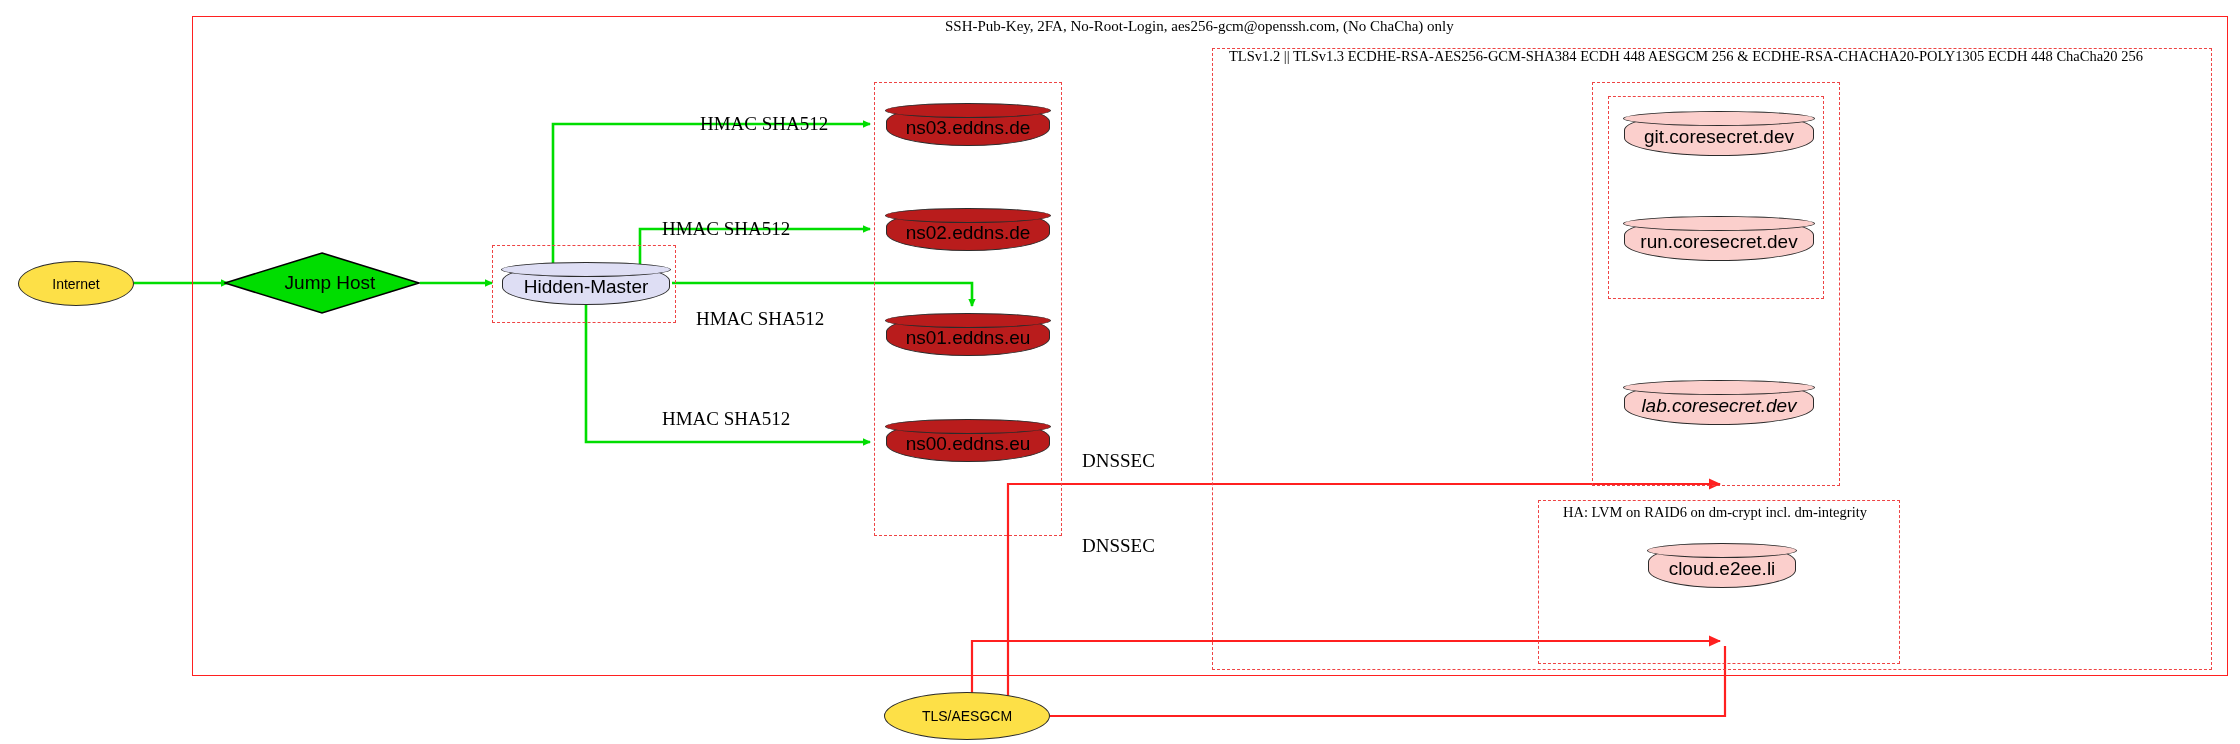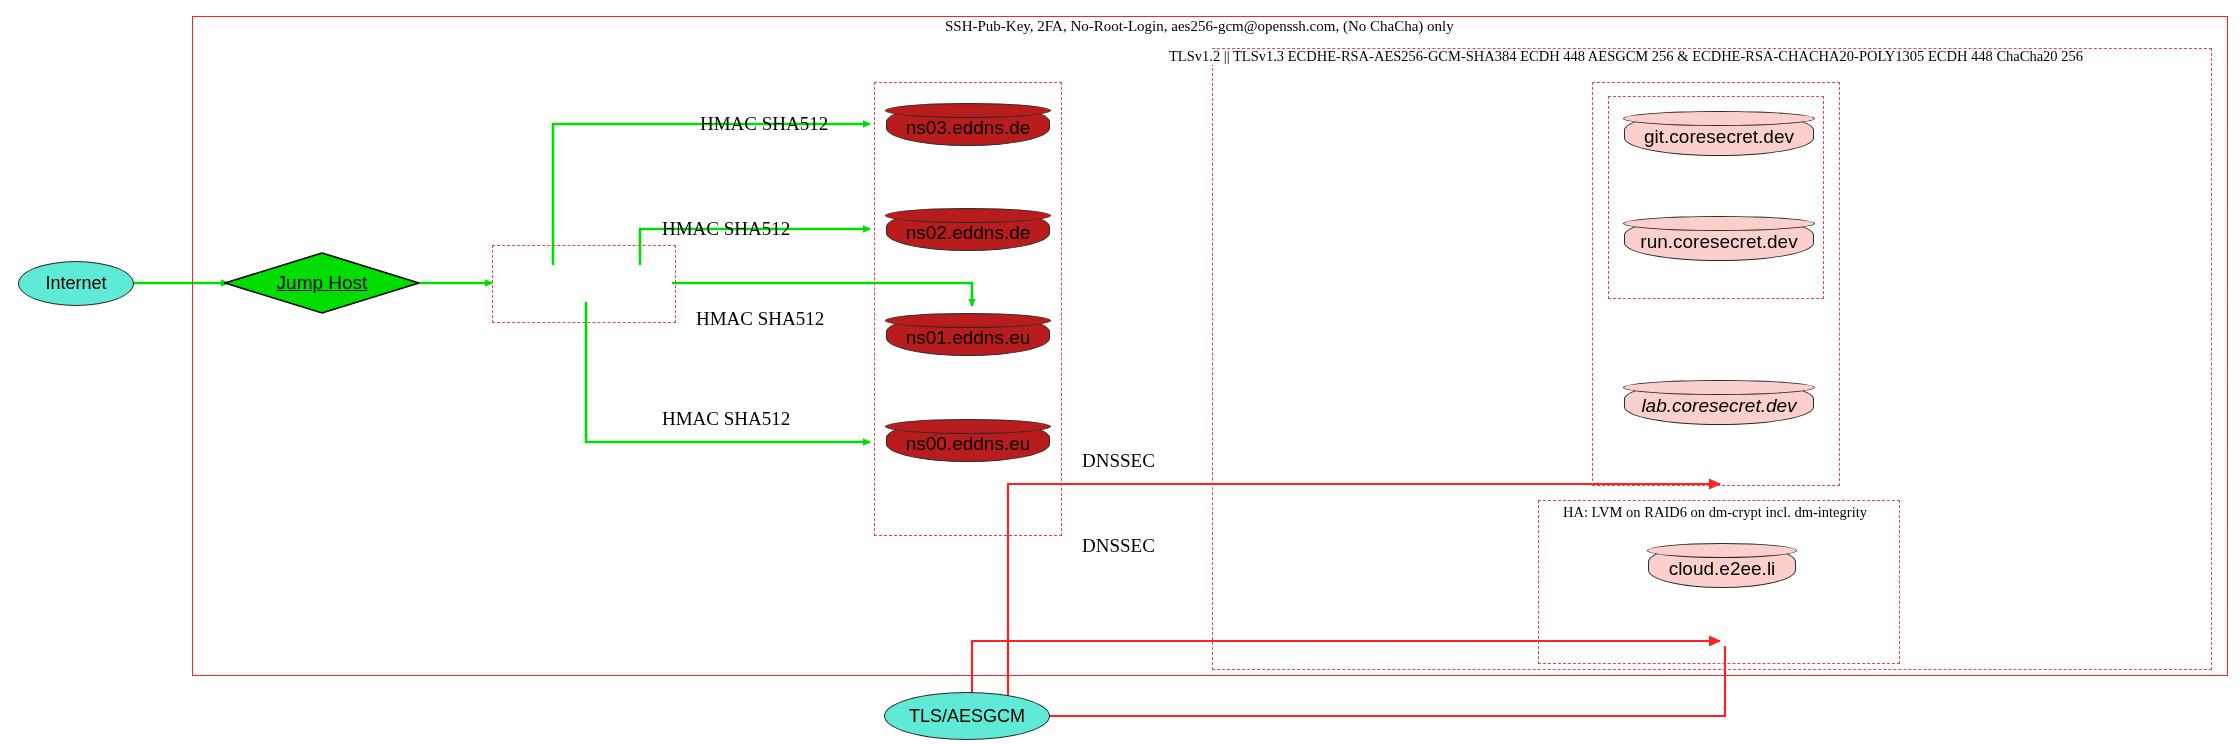--- a/index.html
+++ b/index.html
@@ -87,50 +87,49 @@
   .cyl.cream { background: #b91c1c; }
   .cyl.pink  { background: #fbcfcc; }
   .cyl.lav   { background: #dedef4; }
 
   
   .ellipse {
     position: absolute;
     box-sizing: border-box;
     border: 1.8px solid #2b2b2b;
     border-radius: 50%;
-    background: #5eead4;
+    background: #fde047;
     display: flex;
     align-items: center;
     justify-content: center;
     font-family: "Liberation Sans", sans-serif;
-    font-size: 18px;
+    font-size: 14px;
     color: #000000;
     white-space: nowrap;
   }
 
   
   .diamond-wrap {
     position: absolute;
   }
   .diamond-wrap svg { display: block; }
   .diamond-label {
     position: absolute;
-    left: 0;
+    left: 8px;
     top: 0;
     width: 100%;
     height: 100%;
     display: flex;
     align-items: center;
     justify-content: center;
     font-family: "Liberation Sans", sans-serif;
     font-size: 19px;
     color: #000000;
     white-space: nowrap;
     pointer-events: none;
-    text-decoration: underline;
   }
 
   
   .edge-label {
     position: absolute;
     font-family: "Liberation Serif", serif;
     font-size: 19px;
     color: #000000;
     white-space: nowrap;
   }
@@ -166,21 +165,21 @@
 
     <path d="M972,716 L972,641 L1720,641" stroke="#ff2020" stroke-width="2.2" fill="none" marker-end="url(#ah-red)"></path>
 
     <path d="M1050,716 L1725,716 L1725,646" stroke="#ff2020" stroke-width="2.2" fill="none"></path>
   </svg>
 
   <div class="boundary solid-red" style="left:192px; top:16px; width:2036px; height:660px;"></div>
   <div class="boundary-label" style="left:940px; top:18px;">SSH-Pub-Key, 2FA, No-Root-Login, aes256-gcm@openssh.com, (No ChaCha) only</div>
 
   <div class="boundary dashed-red" style="left:1212px; top:48px; width:1000px; height:622px;"></div>
-  <div class="boundary-label" style="left:1164px; top:49px; font-size:14.5px;">TLSv1.2 || TLSv1.3 ECDHE-RSA-AES256-GCM-SHA384 ECDH 448 AESGCM 256 &amp; ECDHE-RSA-CHACHA20-POLY1305 ECDH 448 ChaCha20 256</div>
+  <div class="boundary-label" style="left:1224px; top:49px; font-size:14.5px;">TLSv1.2 || TLSv1.3 ECDHE-RSA-AES256-GCM-SHA384 ECDH 448 AESGCM 256 &amp; ECDHE-RSA-CHACHA20-POLY1305 ECDH 448 ChaCha20 256</div>
 
   <div class="boundary dashed-red" style="left:492px; top:245px; width:184px; height:78px;"></div>
 
   <div class="boundary dashed-red" style="left:874px; top:82px; width:188px; height:454px;"></div>
 
   <div class="boundary dashed-red" style="left:1592px; top:82px; width:248px; height:404px;"></div>
 
   <div class="boundary dashed-red" style="left:1608px; top:96px; width:216px; height:203px;"></div>
 
   <div class="boundary dashed-red" style="left:1538px; top:500px; width:362px; height:164px;"></div>
@@ -190,20 +189,23 @@
     <span>Internet</span>
   </div>
 
   <div class="diamond-wrap" style="left:224px; top:252px; width:196px; height:62px;">
     <svg width="196" height="62" viewBox="0 0 196 62" xmlns="http://www.w3.org/2000/svg">
       <polygon points="98,1 195,31 98,61 1,31" fill="#00dd00" stroke="#000000" stroke-width="1.6"></polygon>
     </svg>
     <div class="diamond-label">Jump Host</div>
   </div>
 
+  <div class="cyl lav" style="left:502px; top:263px; width:168px; height:42px;">
+    <span>Hidden-Master</span>
+  </div>
 
   <div class="cyl cream" style="left:886px; top:104px; width:164px; height:42px;">
     <span>ns03.eddns.de</span>
   </div>
 
   <div class="cyl cream" style="left:886px; top:209px; width:164px; height:42px;">
     <span>ns02.eddns.de</span>
   </div>
 
   <div class="cyl cream" style="left:886px; top:314px; width:164px; height:42px;justify-content:center;">

